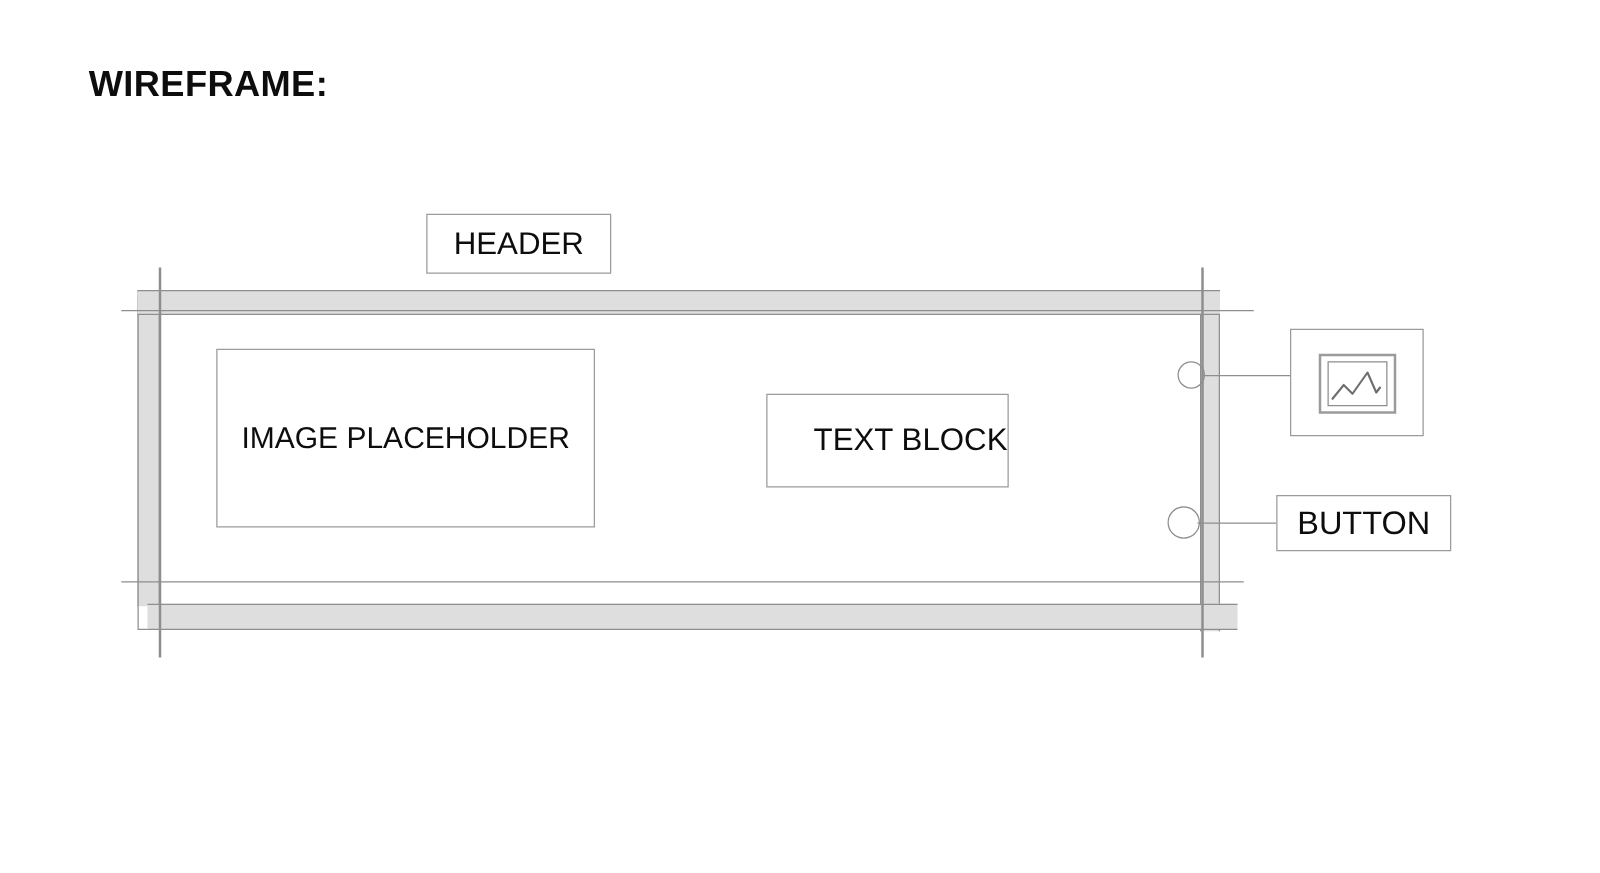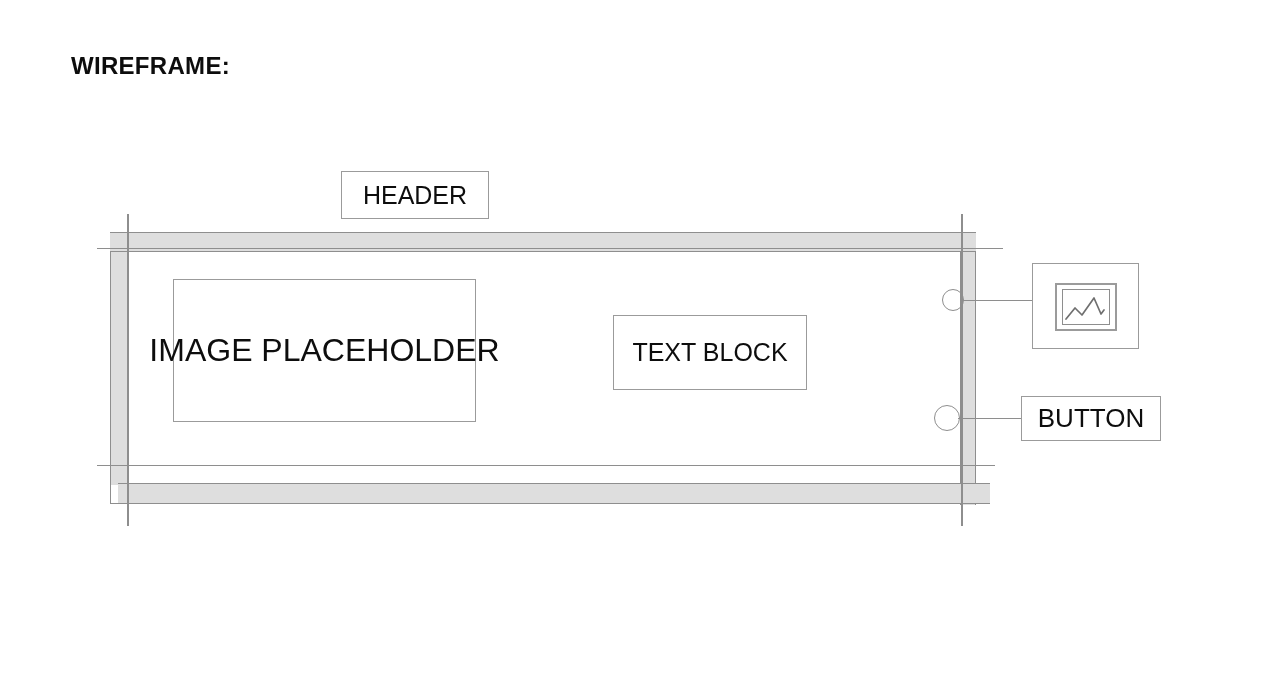--- a/index.html
+++ b/index.html
@@ -18,21 +18,21 @@
     height: 698px;
     background: #ffffff;
     overflow: hidden;
   }
 
   
   .page-title {
     position: absolute;
     left: 71px;
     top: 52px;
-    font-size: 24px;
+    font-size: 29px;
     font-weight: bold;
     letter-spacing: 0.3px;
     color: #0d0d0d;
     white-space: nowrap;
   }
 
   
   .label-box {
     position: absolute;
     box-sizing: border-box;
@@ -45,28 +45,29 @@
     white-space: nowrap;
   }
   .label-box.header-label {
     left: 341px; top: 171px;
     width: 148px; height: 48px;
     font-size: 25px;
   }
   .label-box.image-placeholder {
     left: 173px; top: 279px;
     width: 303px; height: 143px;
-    font-size: 32px;
+    font-size: 24px;
     border-width: 1.4px;
   }
   .label-box.text-block {
     left: 613px; top: 315px;
     width: 194px; height: 75px;
     font-size: 25px;
     border-width: 1.4px;
+    justify-content: flex-end;
   }
   .label-box.button-label {
     left: 1021px; top: 396px;
     width: 140px; height: 45px;
     font-size: 26px;
     font-weight: 400;
   }
 
   
   .frame-outline {

